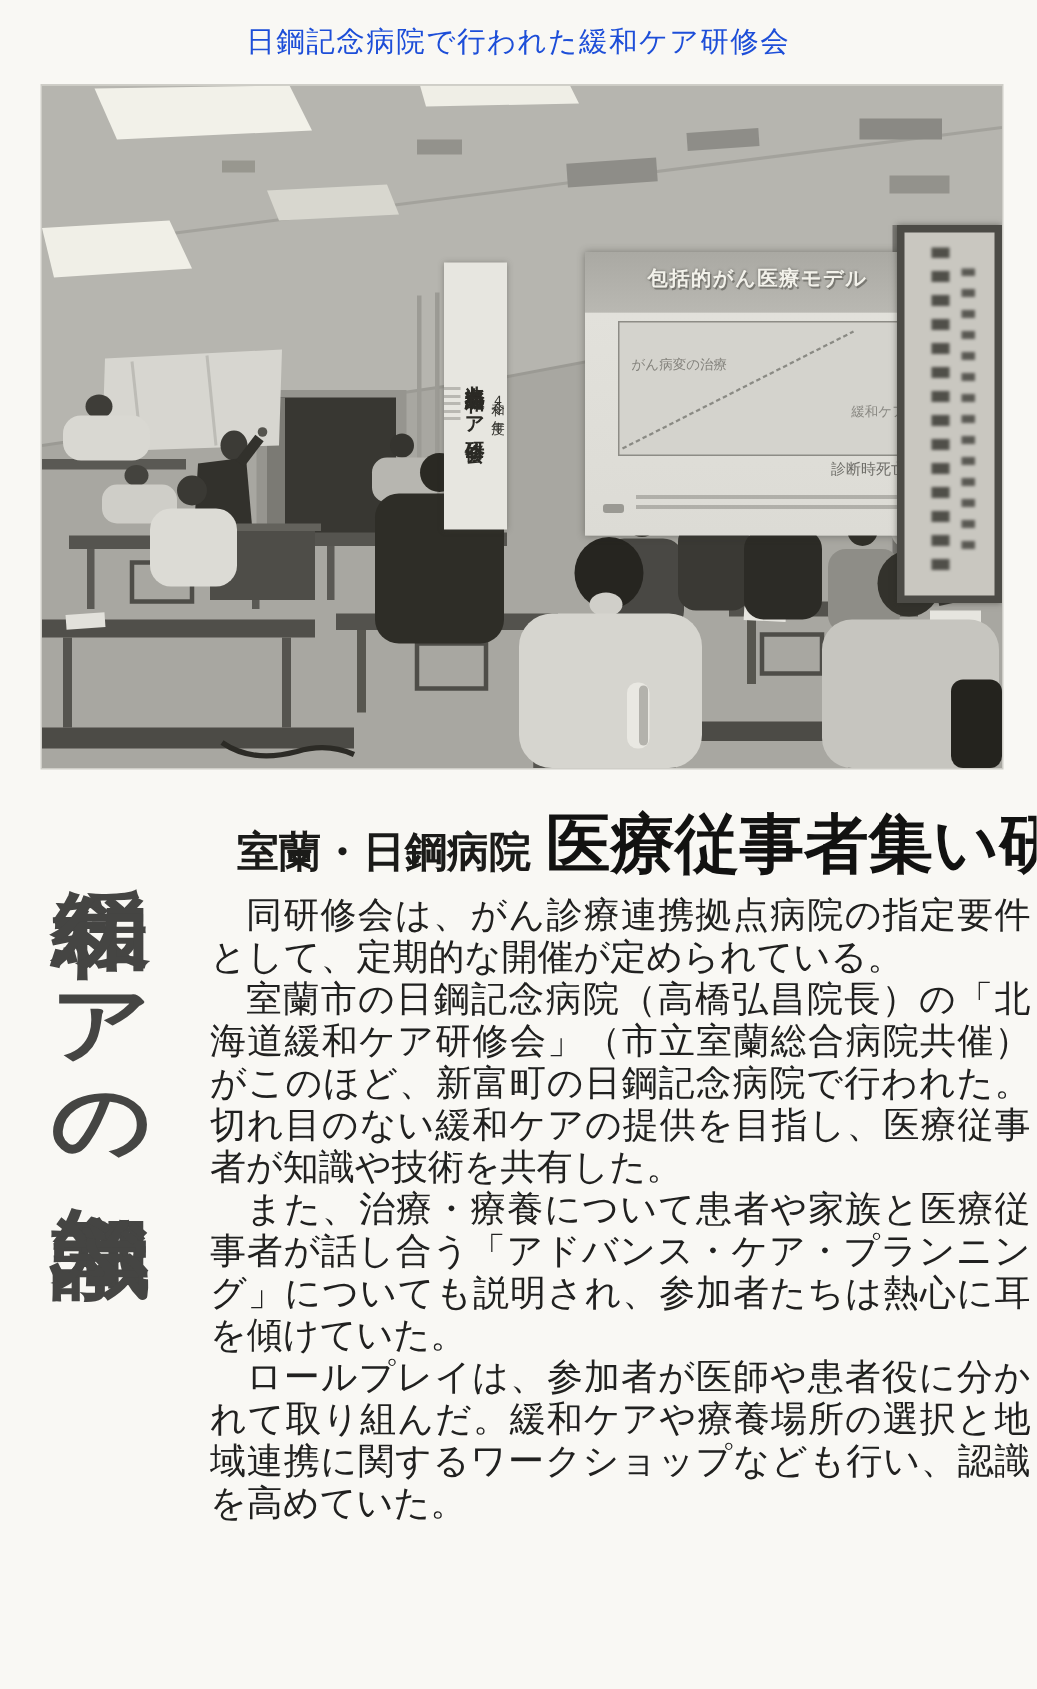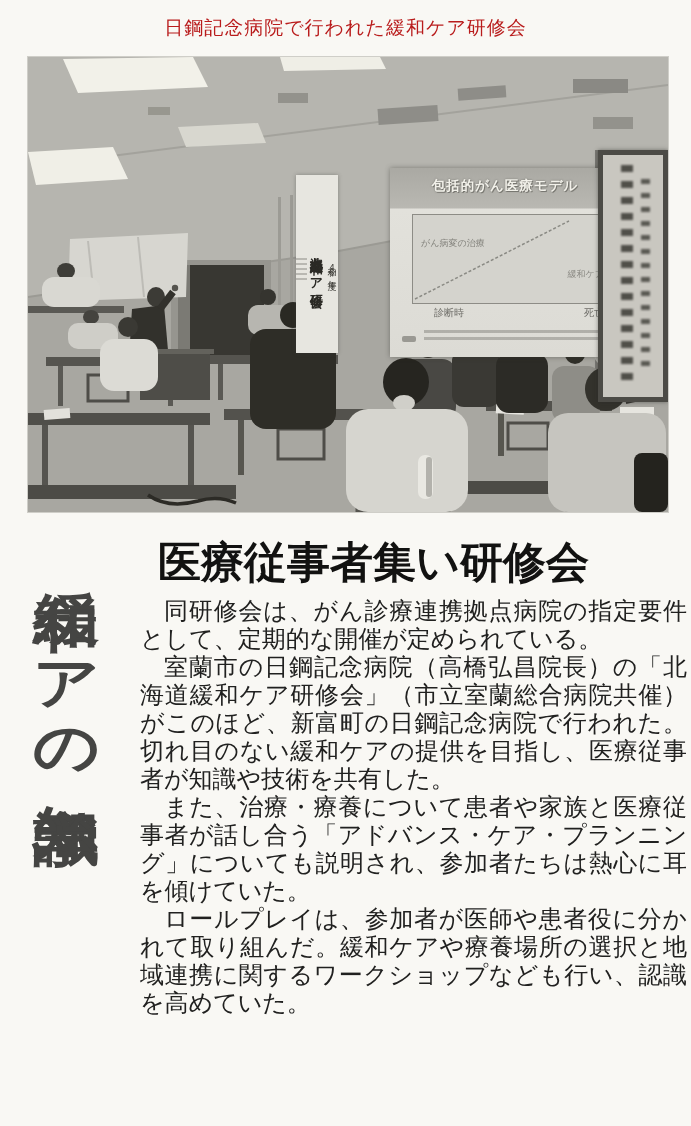--- a/index.html
+++ b/index.html
@@ -7,21 +7,21 @@
     width:691px;height:1126px;position:relative;overflow:hidden;
     background:#f9f8f4;
     font-family:"Liberation Serif","DejaVu Serif",serif;
     color:#1d1d1b;
   }
   
   .caption{
     position:absolute;top:15px;left:0;right:0;
     text-align:center;
     font-family:"Liberation Sans","DejaVu Sans",sans-serif;
-    font-size:19px;letter-spacing:1px;color:#b91c1c;
+    font-size:19px;letter-spacing:1px;color:#1d4ed8;
   }
   
   .photo{
     position:absolute;left:28px;top:57px;width:640px;height:455px;
     background:#a8a7a1;overflow:hidden;
     outline:1px solid #cfcec8;
   }
   .photo svg{position:absolute;inset:0;}
   
   .banner{
@@ -57,22 +57,22 @@
   .chartbox svg{position:absolute;inset:0;}
   .lab-top{
     position:absolute;left:8px;top:22px;
     font-family:"Liberation Sans",sans-serif;font-size:9px;color:#83827c;
   }
   .lab-bot{
     position:absolute;right:14px;bottom:22px;
     font-family:Liberation Sans, sans-serif;font-size:9px;color:#8a8983;text-align:center;
   }
   .axisrow{
-    position:absolute;left:8px;right:16px;top:138px;
-    display:flex;justify-content:space-between;
+    position:absolute;left:20px;right:16px;top:138px;
+    display:flex;justify-content:flex-end;
     font-family:"Liberation Sans",sans-serif;font-size:10px;color:#6f6e69;margin-left:36px;
   }
   .footlines{
     position:absolute;left:34px;right:22px;top:162px;height:12px;
     background:repeating-linear-gradient(180deg,#a5a49e 0 2.5px,transparent 2.5px 7px);
     opacity:.8;
   }
   .logomark{
     position:absolute;left:12px;top:168px;width:14px;height:6px;
     background:#9a9993;border-radius:2px;
@@ -281,20 +281,21 @@
 
   <div class="frame">
     <div class="strokes"></div>
     <div class="strokes2"></div>
   </div>
 </div>
 
 <div class="v-headline">緩和ケアの知識学ぶ</div>
 
 <div class="head-row">
+  <span class="kicker">室蘭・日鋼病院</span>
   <span class="headline">医療従事者集い研修会</span>
 </div>
 
 <div class="body-col">
   <p>同研修会は、がん診療連携拠点病院の指定要件として、定期的な開催が定められている。</p>
   <p>室蘭市の日鋼記念病院（高橋弘昌院長）の「北海道緩和ケア研修会」（市立室蘭総合病院共催）がこのほど、新富町の日鋼記念病院で行われた。切れ目のない緩和ケアの提供を目指し、医療従事者が知識や技術を共有した。</p>
   <p>また、治療・療養について患者や家族と医療従事者が話し合う「アドバンス・ケア・プランニング」についても説明され、参加者たちは熱心に耳を傾けていた。</p>
   <p>ロールプレイは、参加者が医師や患者役に分かれて取り組んだ。緩和ケアや療養場所の選択と地域連携に関するワークショップなども行い、認識を高めていた。</p>
 
 </div>

